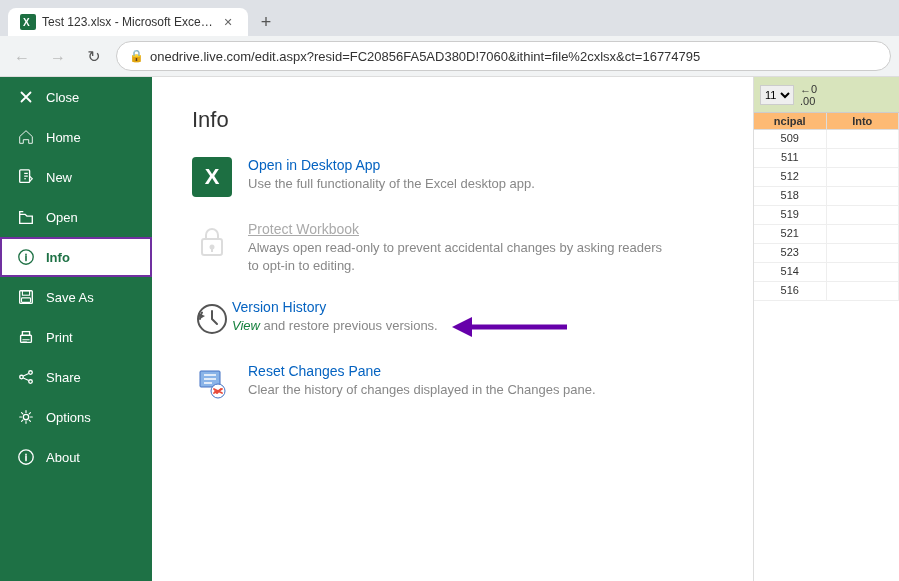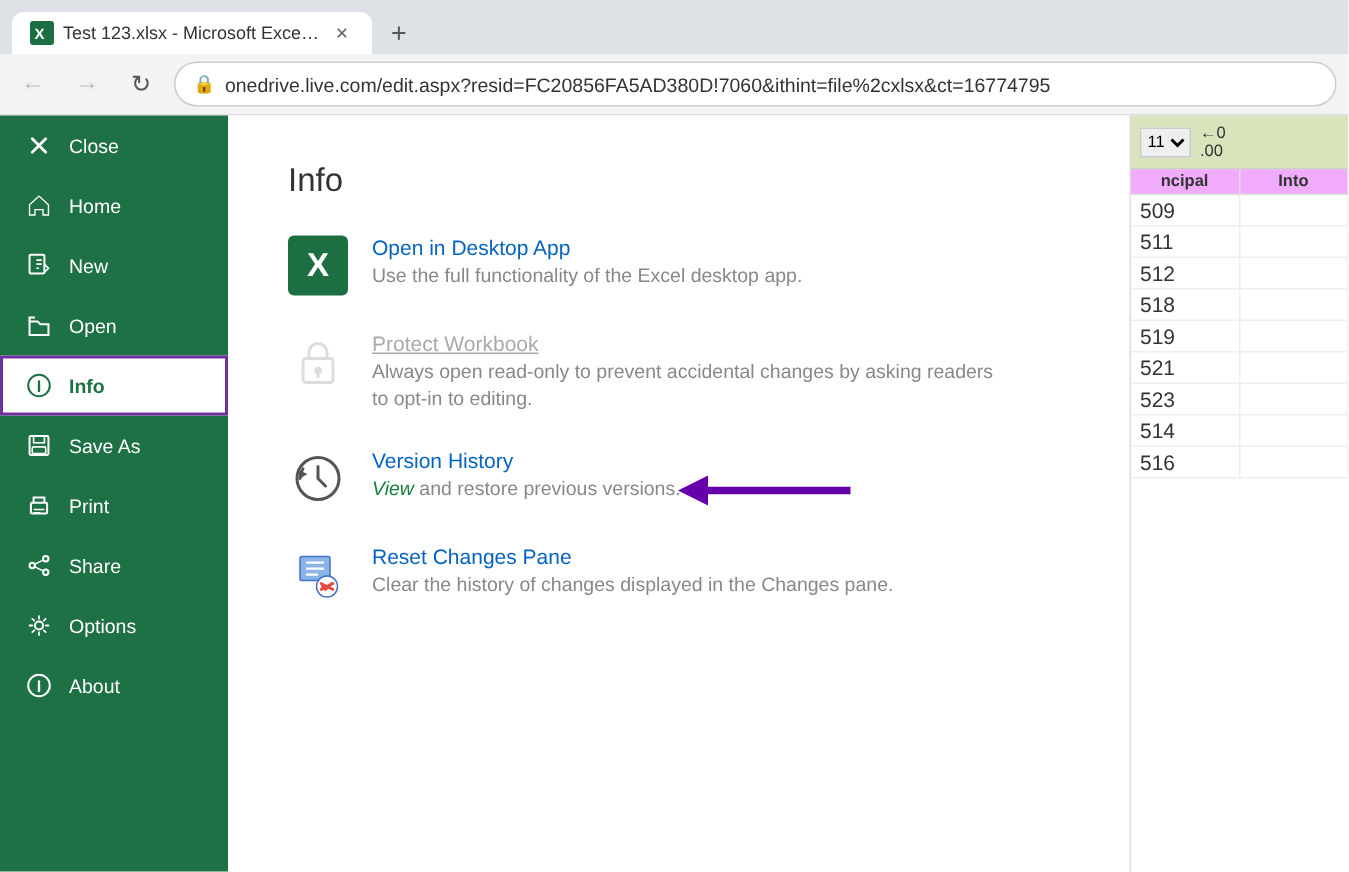--- a/index.html
+++ b/index.html
@@ -179,63 +179,62 @@
       font-size: 13px;
       color: #888;
       line-height: 1.4;
       max-width: 420px;
     }
 
     
     .version-history-row {
       display: flex;
       align-items: flex-start;
-      gap: 16px;
       margin-bottom: 24px;
       position: relative;
     }
     .arrow-annotation {
       position: absolute;
       left: 220px;
       top: 8px;
       display: flex;
       align-items: center;
     }
 
     
     .spreadsheet-preview {
       width: 146px;
       flex-shrink: 0;
       border-left: 1px solid #ddd;
       overflow: hidden;
     }
     .sheet-header {
       display: flex;
-      background: #f0abfc;
+      background: #fdba74;
       border-bottom: 1px solid #ddd;
     }
     .sheet-col-header {
       flex: 1;
       text-align: center;
       font-size: 11px;
       padding: 2px 4px;
       border-right: 1px solid #ddd;
       color: #333;
       font-weight: 600;
     }
     .sheet-rows { }
     .sheet-row {
       display: flex;
       border-bottom: 1px solid #eee;
     }
     .sheet-cell {
       flex: 1;
-      text-align: left;
+      text-align: center;
       padding: 2px 6px;
-      font-size: 14px;
+      font-size: 11px;
       color: #333;
       border-right: 1px solid #eee;
       min-height: 18px;
     }
     .sheet-cell.empty { color: transparent; }
 
     
     .excel-icon-box {
       width: 40px;
       height: 40px;

